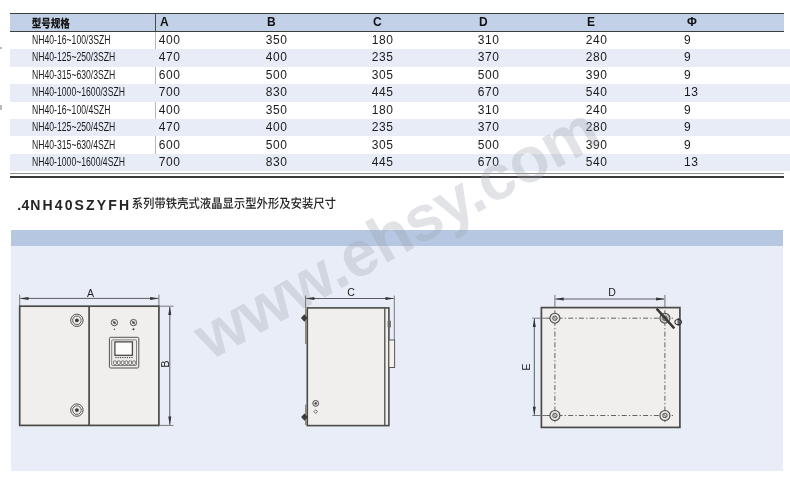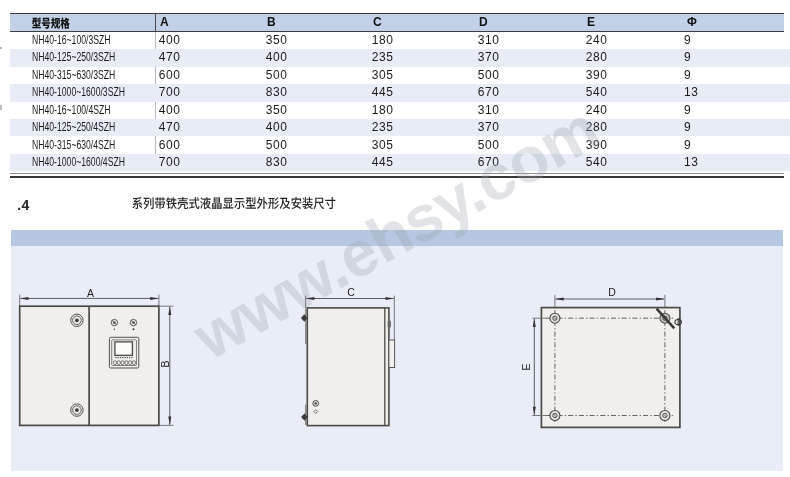--- a/index.html
+++ b/index.html
@@ -102,20 +102,21 @@
 <div class="cell" style="left:32.4px;top:153.95px;line-height:17.45px;transform:scale(0.72,1);transform-origin:0 50%;">NH40-1000~1600/4SZH</div>
     <div class="cell" style="left:158.8px;top:153.95px;line-height:17.45px;letter-spacing:0.5px;">700</div>
     <div class="cell" style="left:265.8px;top:153.95px;line-height:17.45px;letter-spacing:0.5px;">830</div>
     <div class="cell" style="left:371.8px;top:153.95px;line-height:17.45px;letter-spacing:0.5px;">445</div>
     <div class="cell" style="left:477.8px;top:153.95px;line-height:17.45px;letter-spacing:0.5px;">670</div>
     <div class="cell" style="left:585.8px;top:153.95px;line-height:17.45px;letter-spacing:0.5px;">540</div>
     <div class="cell" style="left:684px;top:153.95px;line-height:17.45px;letter-spacing:0.5px;">13</div>
 
 <div class="abs" style="left:17.3px;top:197px;font-size:14px;font-weight:bold;color:#242424;">.</div>
     <div class="abs" style="left:21.6px;top:197px;font-size:14px;font-weight:bold;color:#242424;">4</div>
+    <div class="abs" style="left:30.2px;top:197px;font-size:14px;font-weight:bold;color:#242424;letter-spacing:2.15px;white-space:nowrap;">NH40SZYFH</div>
 
 <div class="abs" style="left:10.9px;top:229.8px;width:772.6px;height:16.6px;background:#b6c8e1;"></div>
 
 <div class="abs" style="left:10.9px;top:246.4px;width:772.6px;height:224.4px;background:#e8edf8;"></div>
 
 <svg class="abs" style="left:0;top:0;" width="790" height="477" viewBox="0 0 790 477">
 
   <text x="0" y="0" transform="translate(210,361) rotate(-29)" font-family="Liberation Sans" font-weight="bold" font-size="64" letter-spacing="-0.4" fill="#9aa1ad" fill-opacity="0.30">www.ehsy.com</text>
 
   <g transform="translate(31.8,27.6) scale(0.0095,-0.0119)" fill="#141414">

